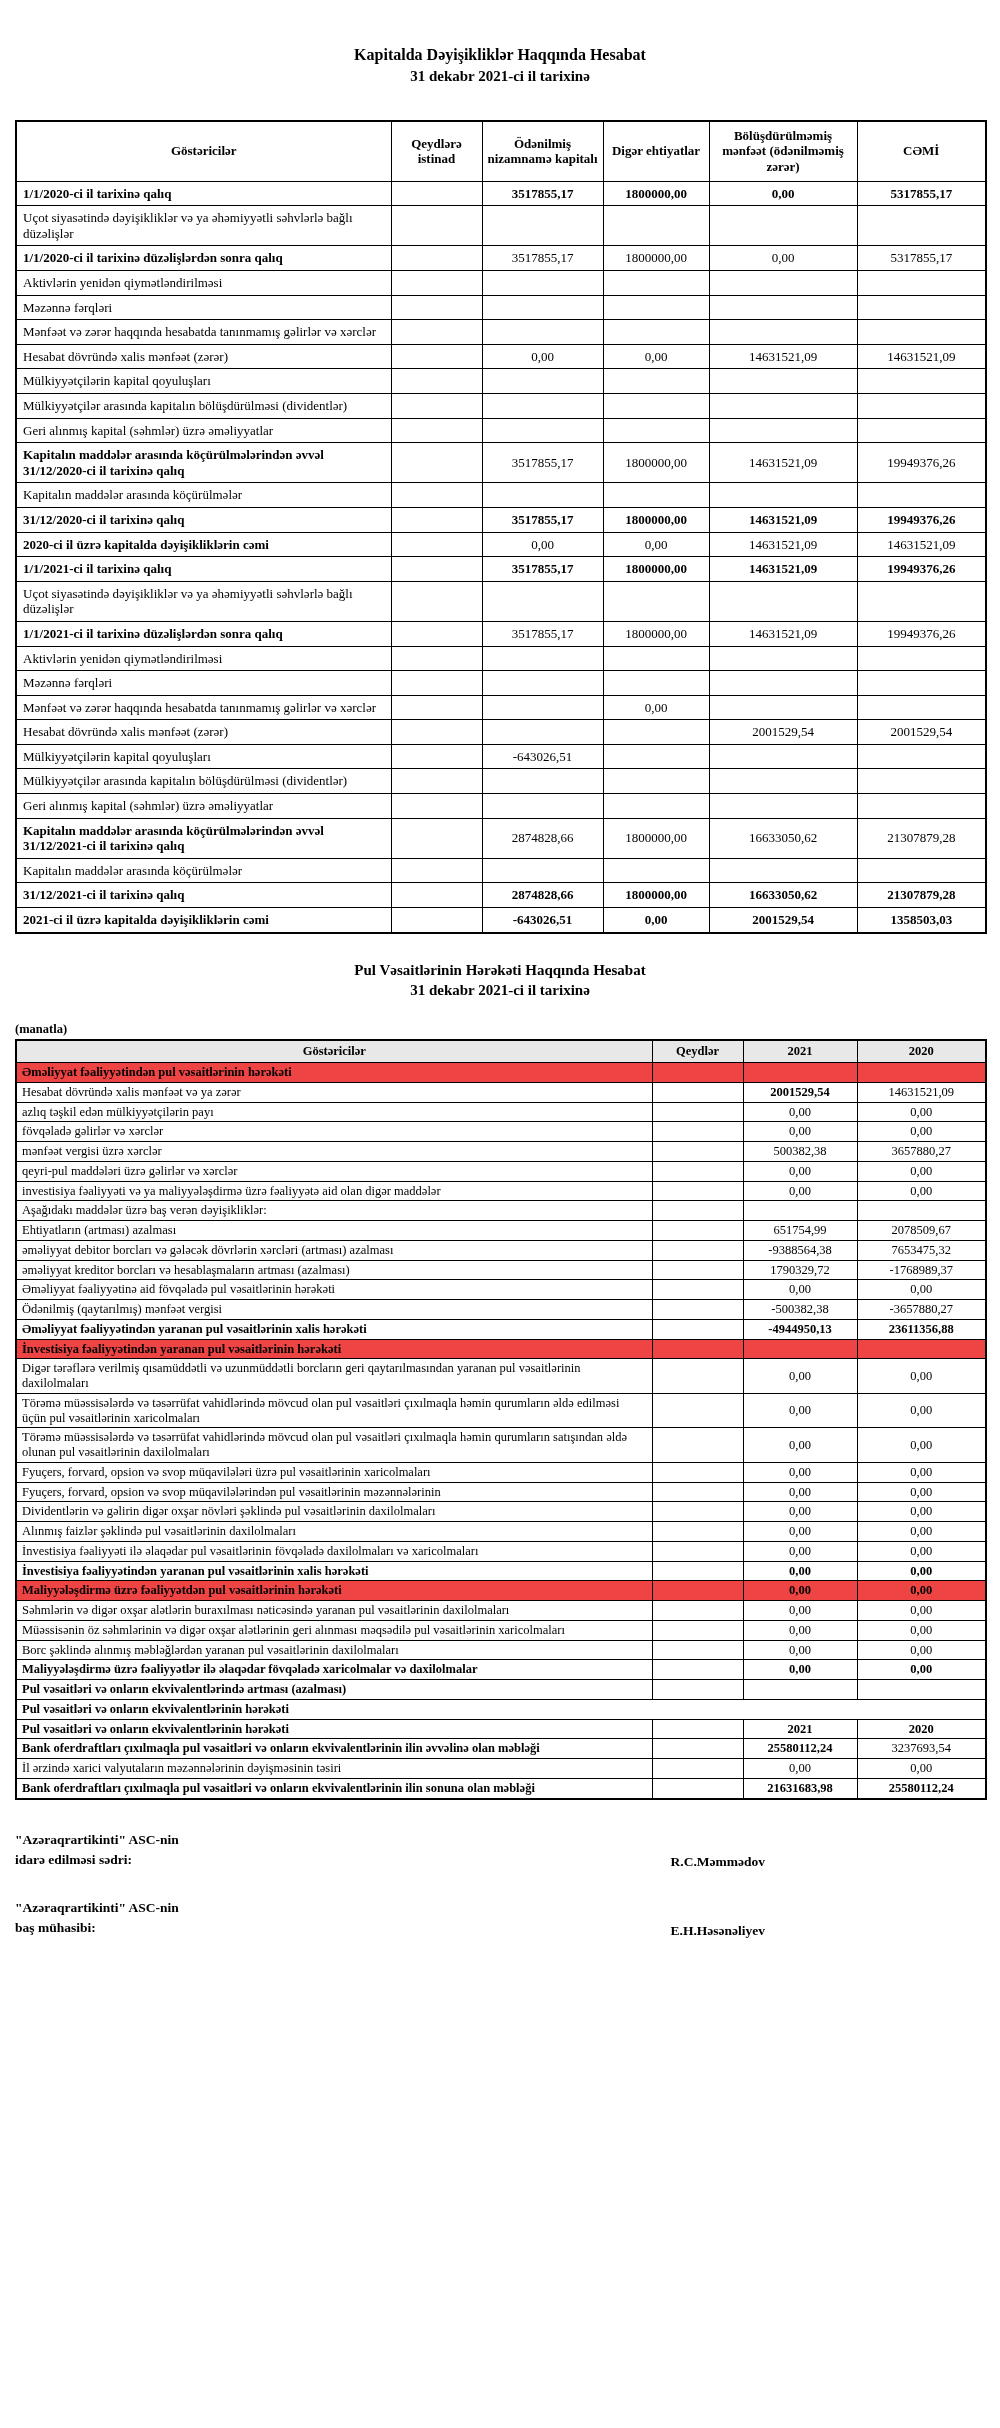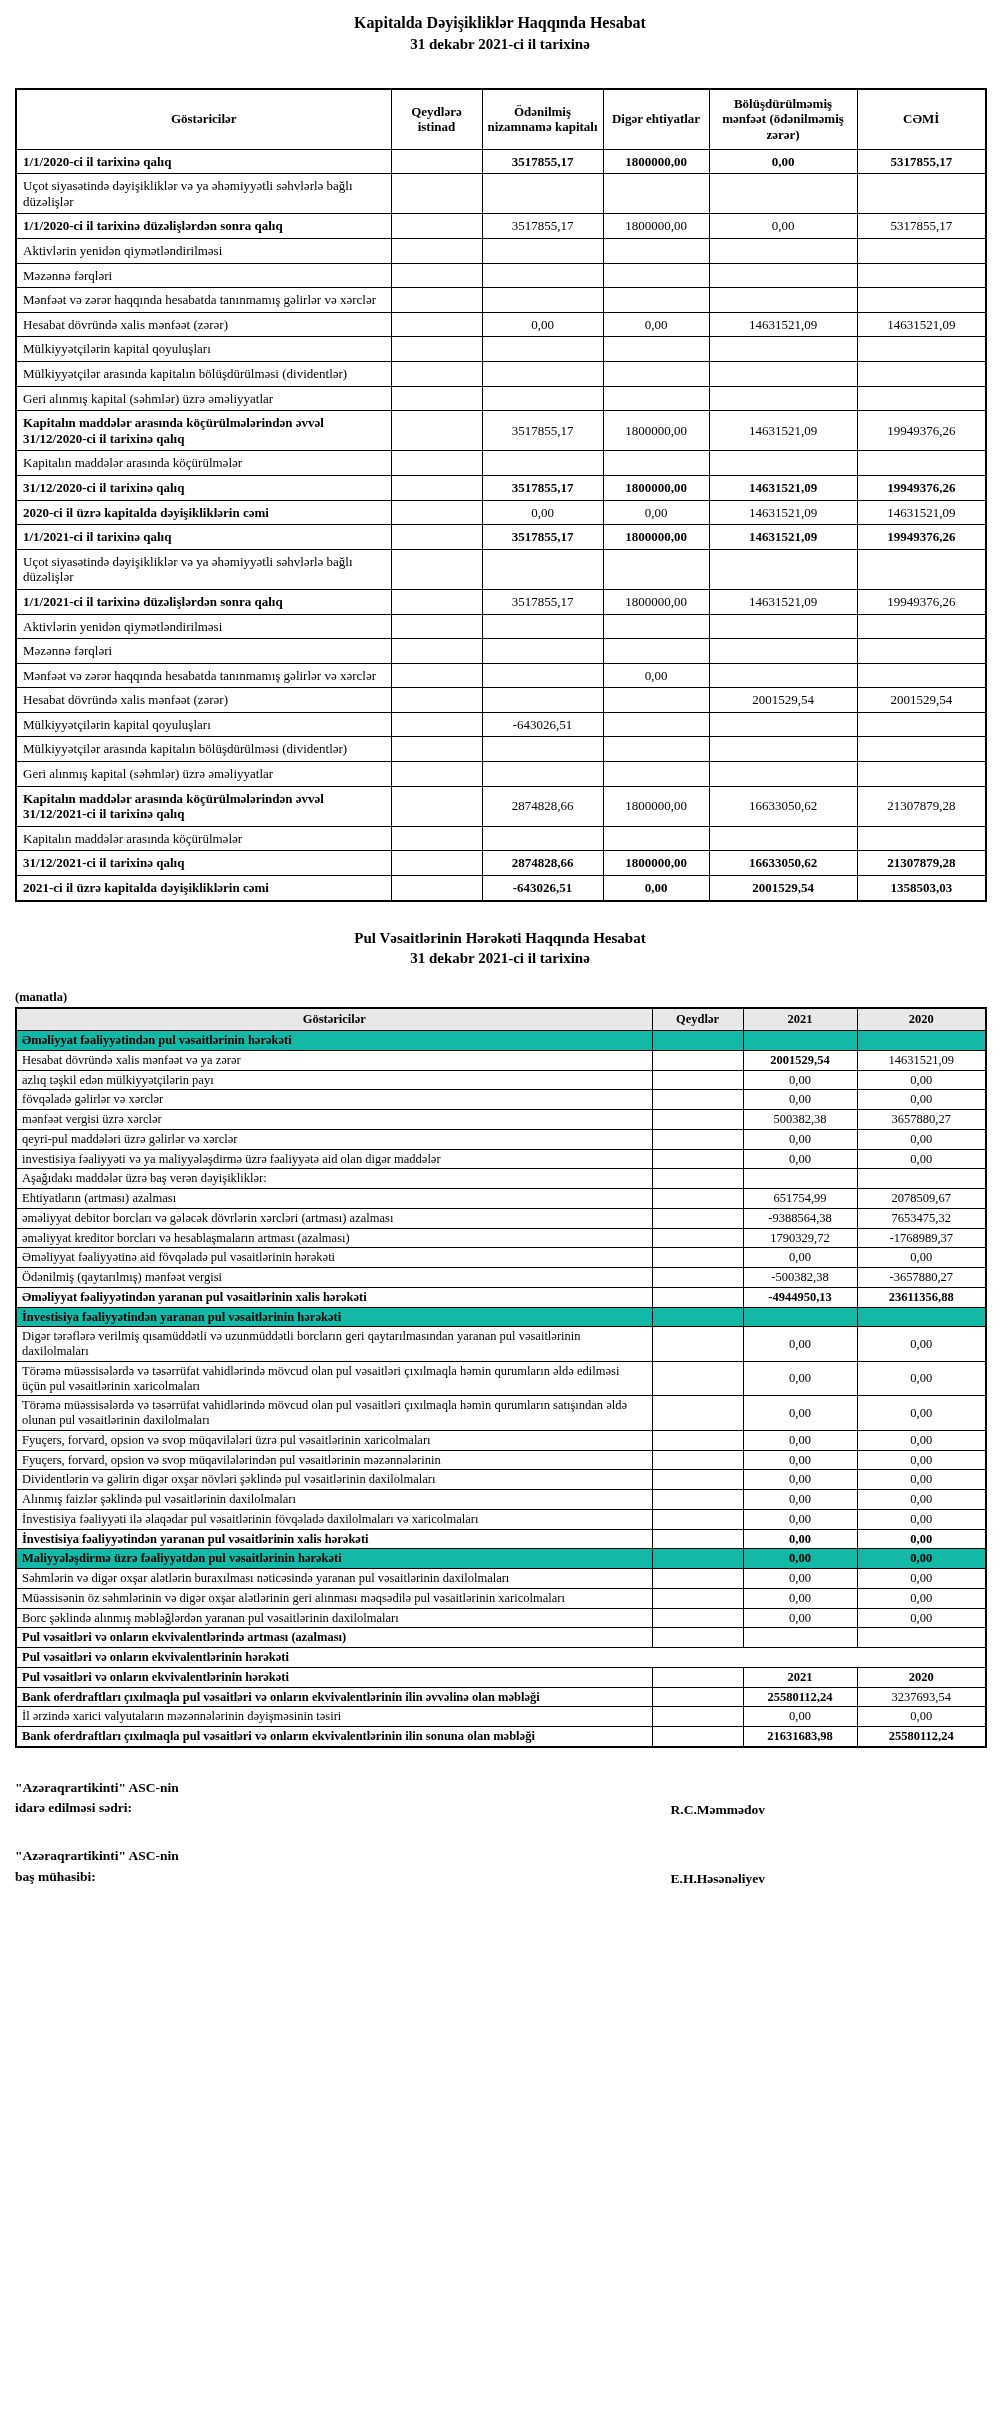--- a/index.html
+++ b/index.html
@@ -1,20 +1,20 @@
 <!DOCTYPE html>
 <html><head>
 <meta charset="utf-8">
 <style>
   html,body { margin:0; padding:0; background:#ffffff; }
   body {
     width:1000px; height:2428px; overflow:hidden;
     font-family:"Liberation Serif", serif; color:#000;
   }
-  .page { padding:12px 15px 0 15px; }
+  .page { padding:12px 15px 0 15px;margin-top:32px; }
 
   .doc-title { text-align:center; font-weight:bold; font-size:16px; line-height:1.35; }
   .doc-title .sub { font-size:15px; }
 
   table { border-collapse:collapse; width:970px; table-layout:fixed; }
   #table1 { border:2px solid #000; margin-top:34px; }
   #table1 th, #table1 td { border:1px solid #000; vertical-align:middle; }
   #table1 th { font-weight:bold; text-align:center; font-size:13px; padding:6px 3px; line-height:1.2; }
   #table1 td { font-size:13px; padding:4px 6px; line-height:1.2; }
   #table1 td.val { text-align:center; white-space:nowrap; padding:4px 2px; }
@@ -22,21 +22,21 @@
   tr.r1-bold-label td.lbl { font-weight:bold; }
 
   .title2 { margin-top:26px; }
   .manat-note { width:970px; text-align:left; font-weight:bold; font-size:12.5px; margin-top:22px; }
 
   #table2 { border:2px solid #000; margin-top:2px; }
   #table2 th, #table2 td { border:1px solid #000; vertical-align:middle; }
   #table2 th { font-weight:bold; text-align:center; font-size:12.5px; padding:3px 3px; background:#e8e8e8; }
   #table2 td { font-size:12.5px; padding:2px 5px; line-height:1.18; }
   #table2 td.val { text-align:center; white-space:nowrap; padding:2px 2px; }
-  tr.r2-sec td { background:#14b8a6; }
+  tr.r2-sec td { background:#ef4444; }
   tr.r2-sec td.lbl { font-weight:bold; }
   tr.r2-b td.lbl { font-weight:bold; }
   tr.r2-hdr td { font-weight:bold; border-top:2px solid #000; }
   tr.r2-span td { font-weight:bold; }
   td.vb { font-weight:bold; }
 
   .signatures { margin-top:30px; width:830px; }
   .sig-block { display:flex; align-items:flex-end; justify-content:space-between; margin-bottom:28px; }
   .sig-left { font-weight:bold; font-size:13.5px; line-height:1.5; }
   .sig-name { font-weight:bold; font-size:13.5px; padding-right:80px; }
@@ -483,20 +483,26 @@
           <td class="val">0,00</td>
           <td class="val">0,00</td>
         </tr>
         <tr class="r2-r">
           <td class="lbl">Borc şəklində alınmış məbləğlərdən yaranan pul vəsaitlərinin daxilolmaları</td>
           <td class="val"></td>
           <td class="val">0,00</td>
           <td class="val">0,00</td>
         </tr>
         <tr class="r2-b">
+          <td class="lbl">Maliyyələşdirmə üzrə fəaliyyətlər ilə əlaqədar fövqəladə xaricolmalar və daxilolmalar</td>
+          <td class="val"></td>
+          <td class="val vb">0,00</td>
+          <td class="val vb">0,00</td>
+        </tr>
+        <tr class="r2-b">
           <td class="lbl">Pul vəsaitləri və onların ekvivalentlərində artması (azalması)</td>
           <td class="val"></td>
           <td class="val vb"></td>
           <td class="val vb"></td>
         </tr>
         <tr class="r2-span">
           <td class="lbl" colspan="4">Pul vəsaitləri və onların ekvivalentlərinin hərəkəti</td>
         </tr>
         <tr class="r2-hdr">
           <td class="lbl">Pul vəsaitləri və onların ekvivalentlərinin hərəkəti</td>

